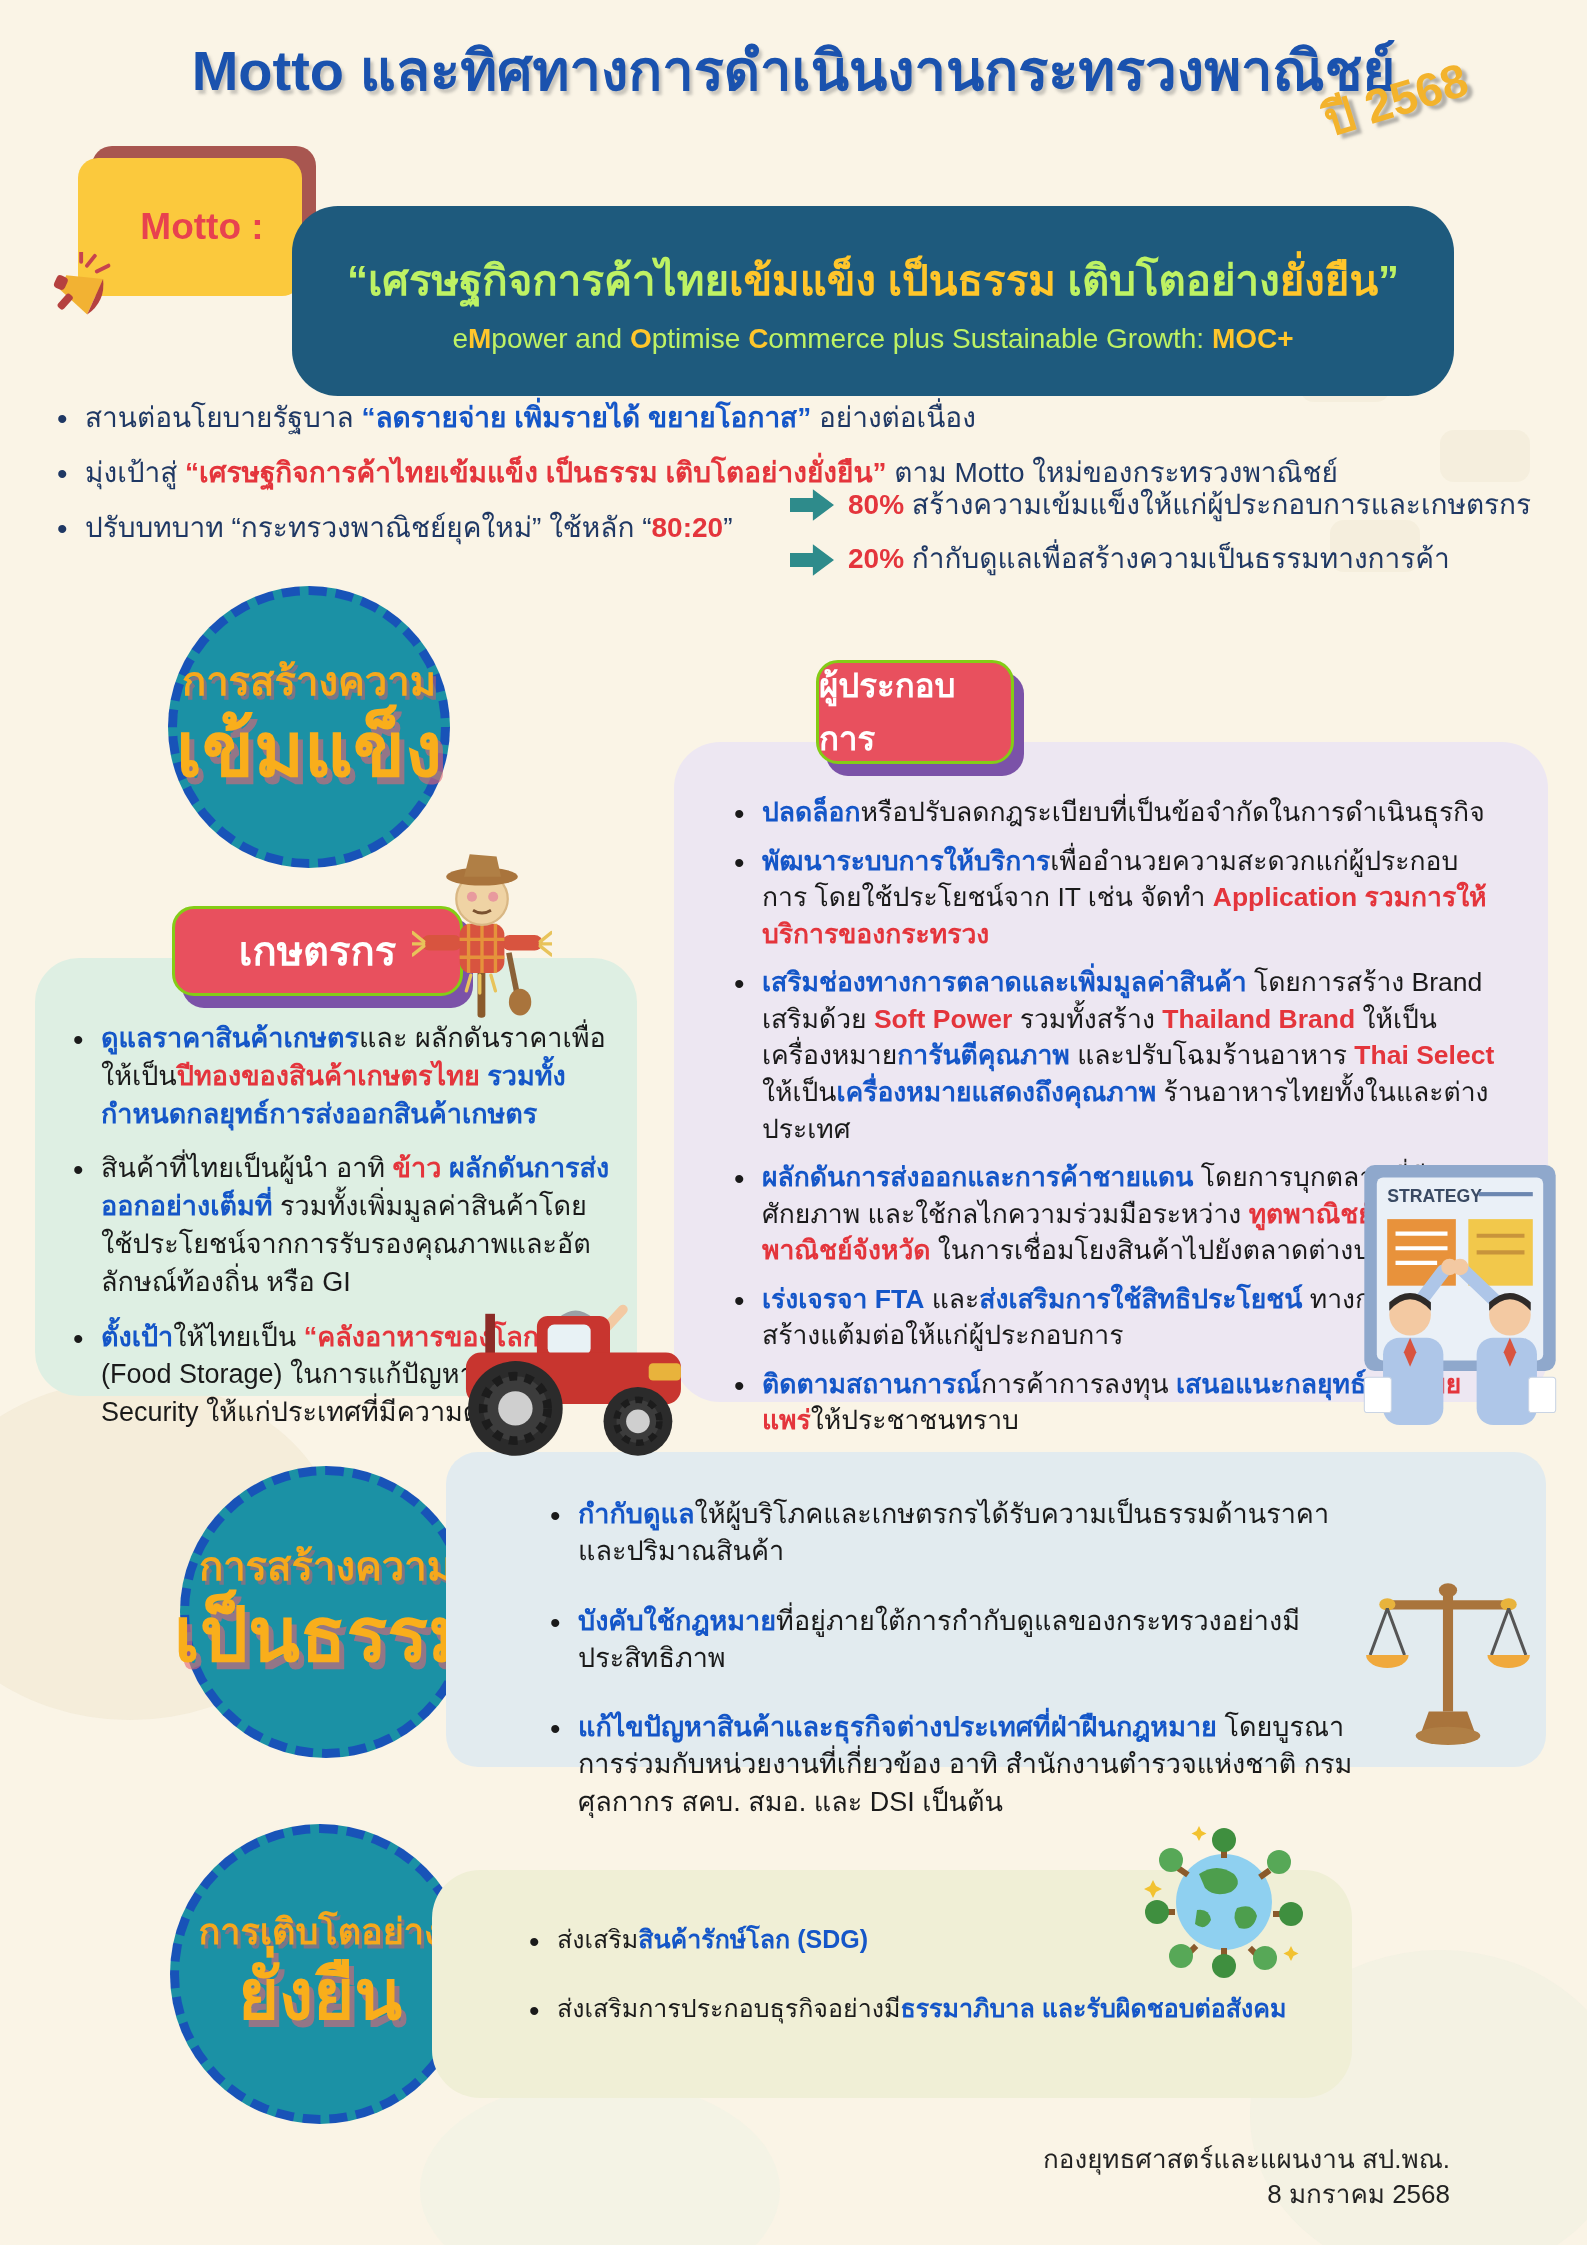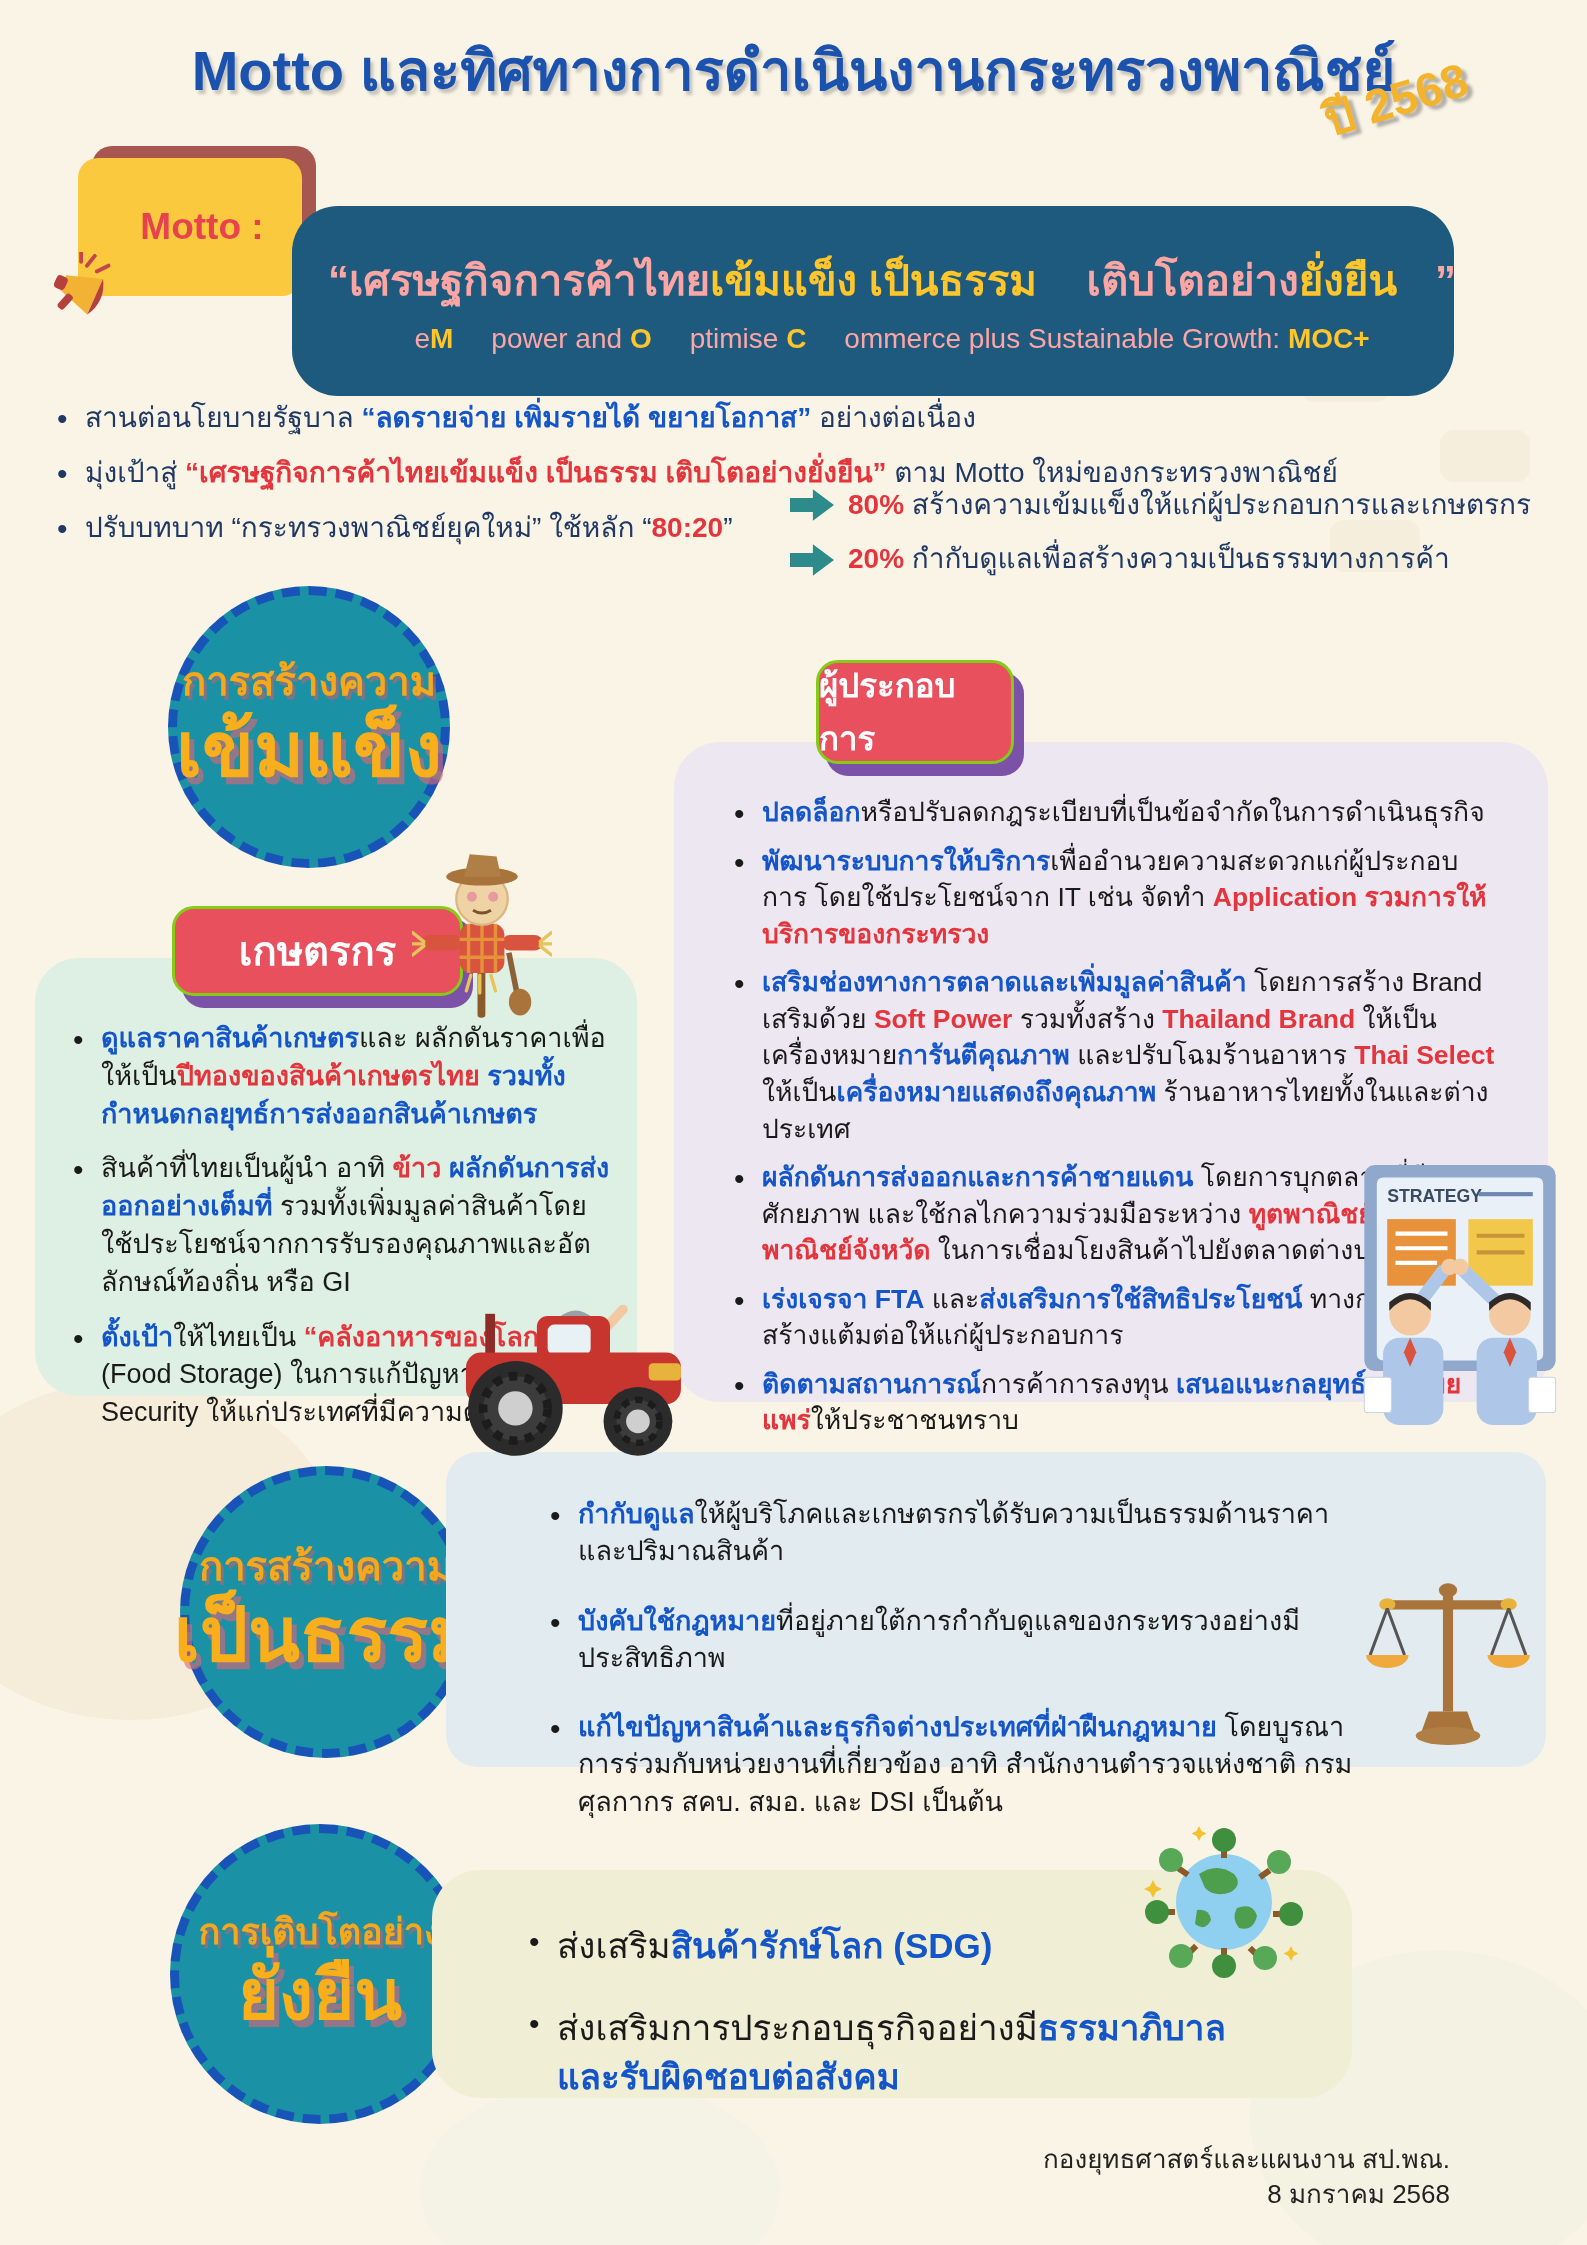--- a/index.html
+++ b/index.html
@@ -5,21 +5,21 @@
   html,body{margin:0;padding:0;background:#e9e4d8;}
   #page{position:relative;width:1587px;height:2245px;margin:0 auto;background:#FAF4E6;overflow:hidden;
         font-family:"Liberation Sans","DejaVu Sans",sans-serif;}
 
   
   .bg-deco{position:absolute;pointer-events:none;}
   .bg-sq{background:#F1EAD6;border-radius:14px;opacity:.55;}
   .bg-blob{border-radius:50%;opacity:.5;}
 
   
-  .run-w{color:#fca5a5;margin-left:38px;}
+  .run-w{color:#bef264;}
   .run-y{color:#FFC62B;font-weight:700;}
   .run-r{color:#E4353C;font-weight:700;}
   .run-b{color:#1456C8;font-weight:700;}
   .run-n{color:#1F3864;}
   .run-k{color:#1A1A1A;}
 
   .page-title{position:absolute;top:26px;left:0;width:100%;text-align:center;
     font-size:56px;font-weight:800;color:#1A52AE;text-shadow:3px 4px 3px rgba(110,110,110,.35);}
   .year-badge{position:absolute;left:1322px;top:62px;font-size:47px;font-weight:800;color:#F3B32C;
     transform:rotate(-17deg);text-shadow:4px 5px 3px rgba(110,110,110,.5);}
@@ -70,21 +70,21 @@
   #farmer-panel{left:35px;top:958px;width:602px;height:438px;background:#DEEFE3;border-radius:44px;
     padding:62px 26px 20px 36px;font-size:27px;line-height:1.4;}
   #farmer-panel li{margin-bottom:17px;}
   #ent-panel{left:674px;top:742px;width:874px;height:660px;background:#EDE7F2;border-radius:46px;
     padding:52px 48px 24px 58px;font-size:26.5px;line-height:1.38;}
   #ent-panel li{margin-bottom:12px;}
   #fair-panel{left:446px;top:1452px;width:1100px;height:315px;background:#E2EBEF;border-radius:32px;
     padding:44px 190px 24px 102px;font-size:27px;line-height:1.38;}
   #fair-panel li{margin-bottom:32px;}
   #eco-panel{left:432px;top:1870px;width:920px;height:228px;background:#F0EFD6;border-radius:48px;
-    padding:52px 60px 18px 95px;font-size:35px;line-height:1.38;}
+    padding:52px 60px 18px 95px;font-size:25px;line-height:1.38;}
   #eco-panel li{margin-bottom:34px;}
 
   .illus{position:absolute;pointer-events:none;}
   #scarecrow{left:412px;top:852px;width:140px;height:168px;z-index:5;}
   #tractor{left:438px;top:1288px;width:258px;height:172px;z-index:5;}
   #strategy{left:1356px;top:1158px;width:208px;height:272px;z-index:5;}
   #scales{left:1362px;top:1570px;width:172px;height:182px;z-index:5;}
   #globe{left:1138px;top:1816px;width:172px;height:168px;z-index:5;}
 
   .footer{position:absolute;right:137px;top:2142px;text-align:right;font-size:26px;line-height:1.35;color:#222222;}

